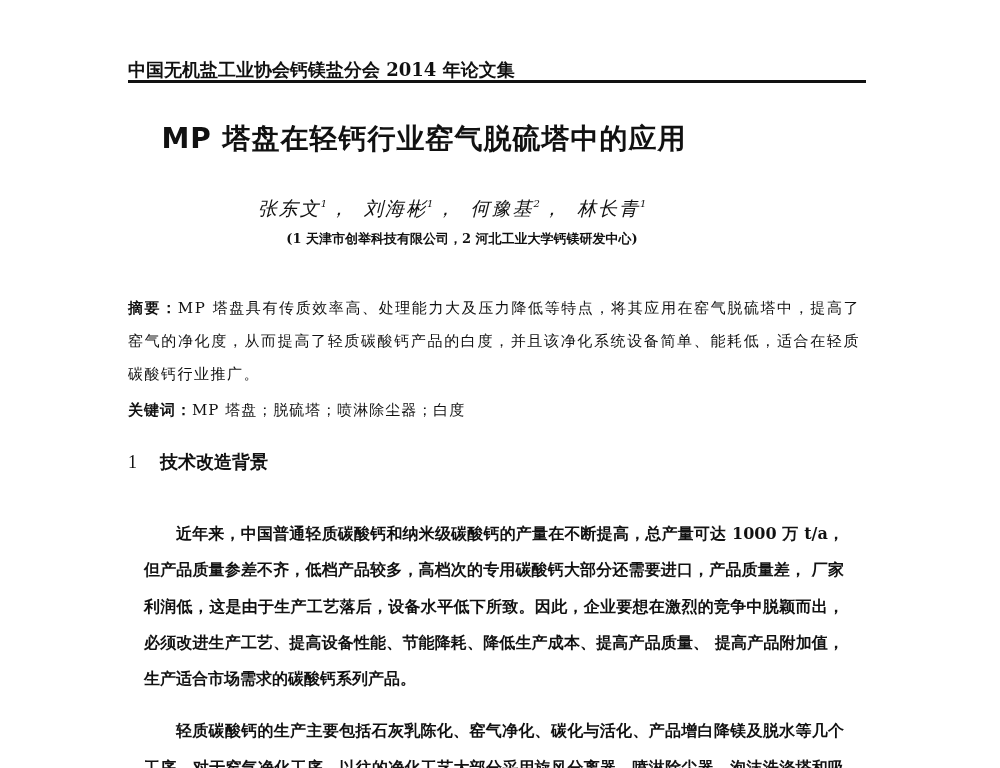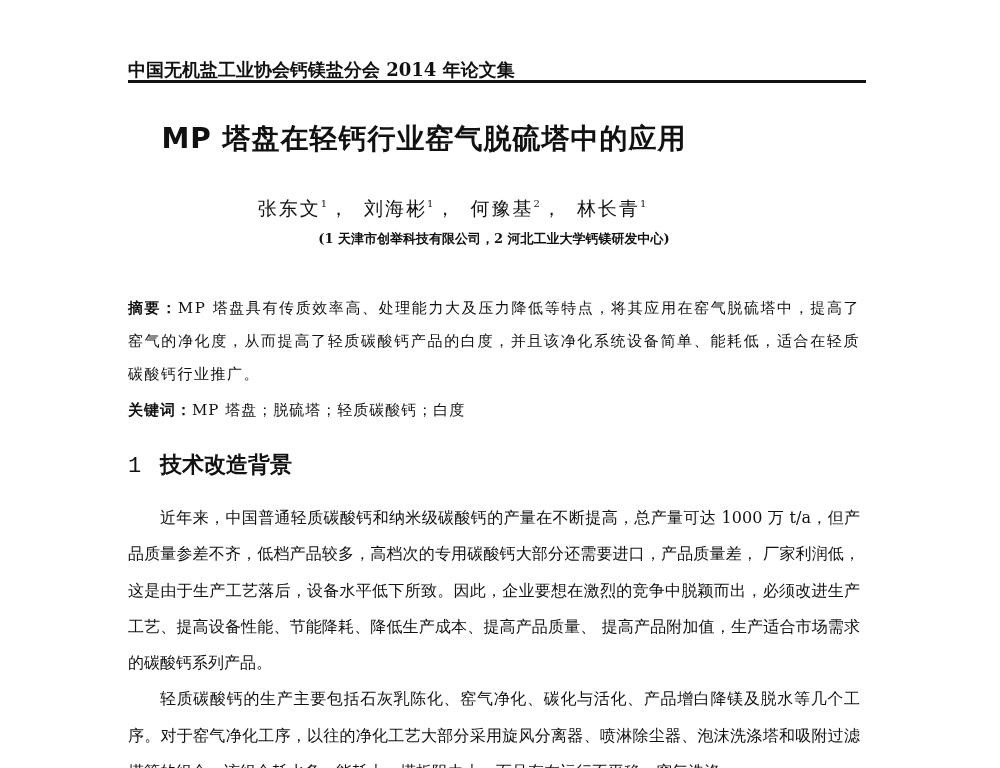--- a/index.html
+++ b/index.html
@@ -46,34 +46,34 @@
     }
     .authors {
       position: absolute;
       left: 0;
       width: 904px;
       top: 196px;
       text-align: center;
       font-size: 19px;
       white-space: nowrap;
       letter-spacing: 2px;
+      font-style: italic;
     }
     .authors .author { display: inline; }
     .authors sup { font-size: 10px; vertical-align: 8px; letter-spacing: 0; }
     .authors .sep { margin: 0 6px 0 2px; }
     .affiliations {
       position: absolute;
       left: 0;
       width: 924px;
       top: 230px;
       text-align: center;
       font-size: 13px;
       font-weight: bold;
       white-space: nowrap;
-      padding-left: 32px;
     }
     .abstract {
       position: absolute;
       left: 128px;
       top: 292px;
       width: 732px;
       font-size: 15px;
       line-height: 33px;
       letter-spacing: 1.5px;
       text-align: justify;
@@ -88,42 +88,43 @@
       top: 401px;
       width: 732px;
       font-size: 15px;
       letter-spacing: 1px;
       white-space: nowrap;
     }
     .section-heading {
       position: absolute;
       left: 128px;
       top: 450px;
-      font-family: Liberation Mono, monospace;
+      font-family: Liberation Serif, serif;
       font-weight: bold;
-      font-size: 22px;
+      font-size: 18px;
       white-space: nowrap;
     }
     .section-heading .num {
       font-weight: normal;
       display: inline-block;
       width: 32px;
     }
     .body-text {
       position: absolute;
       left: 128px;
       top: 500px;
       width: 732px;
       font-size: 16px;
       line-height: 36.3px;
       text-align: justify;
     }
     .body-text p {
-      margin: 0;
+      margin: 16px;
       text-indent: 32px;
+      font-weight: bold;
     }
   </style>
 </head>
 <body>
 
 <div class="running-header">中国无机盐工业协会钙镁盐分会 2014 年论文集</div>
 <div class="header-rule"></div>
 
 <div class="title">MP 塔盘在轻钙行业窑气脱硫塔中的应用</div>
 
@@ -134,21 +135,21 @@
   <span class="author"><span>林长青</span><sup>1</sup></span>
 </div>
 
 <div class="affiliations">(1 天津市创举科技有限公司，2 河北工业大学钙镁研发中心)</div>
 
 <div class="abstract">
   <span class="label">摘要：</span><span>MP 塔盘具有传质效率高、处理能力大及压力降低等特点，将其应用在窑气脱硫塔中，提高了窑气的净化度，从而提高了轻质碳酸钙产品的白度，并且该净化系统设备简单、能耗低，适合在轻质碳酸钙行业推广。</span>
 </div>
 
 <div class="keywords">
-  <span class="label">关键词：</span><span>MP 塔盘；脱硫塔；轻质碳酸钙；白度</span>
+  <span class="label">关键词：</span><span>MP 塔盘；脱硫塔；喷淋除尘器；白度</span>
 </div>
 
 <div class="section-heading">
   <span class="num">1</span><span>技术改造背景</span>
 </div>
 
 <div class="body-text">
   <p>近年来，中国普通轻质碳酸钙和纳米级碳酸钙的产量在不断提高，总产量可达 1000 万 t/a，但产品质量参差不齐，低档产品较多，高档次的专用碳酸钙大部分还需要进口，产品质量差， 厂家利润低，这是由于生产工艺落后，设备水平低下所致。因此，企业要想在激烈的竞争中脱颖而出，必须改进生产工艺、提高设备性能、节能降耗、降低生产成本、提高产品质量、 提高产品附加值，生产适合市场需求的碳酸钙系列产品。</p>
   <p>轻质碳酸钙的生产主要包括石灰乳陈化、窑气净化、碳化与活化、产品增白降镁及脱水等几个工序。对于窑气净化工序，以往的净化工艺大部分采用旋风分离器、喷淋除尘器、泡沫洗涤塔和吸附过滤塔等的组合，该组合耗水多、能耗大、塔板阻力大，而且存在运行不平稳、窑气洗涤</p>
 </div>

